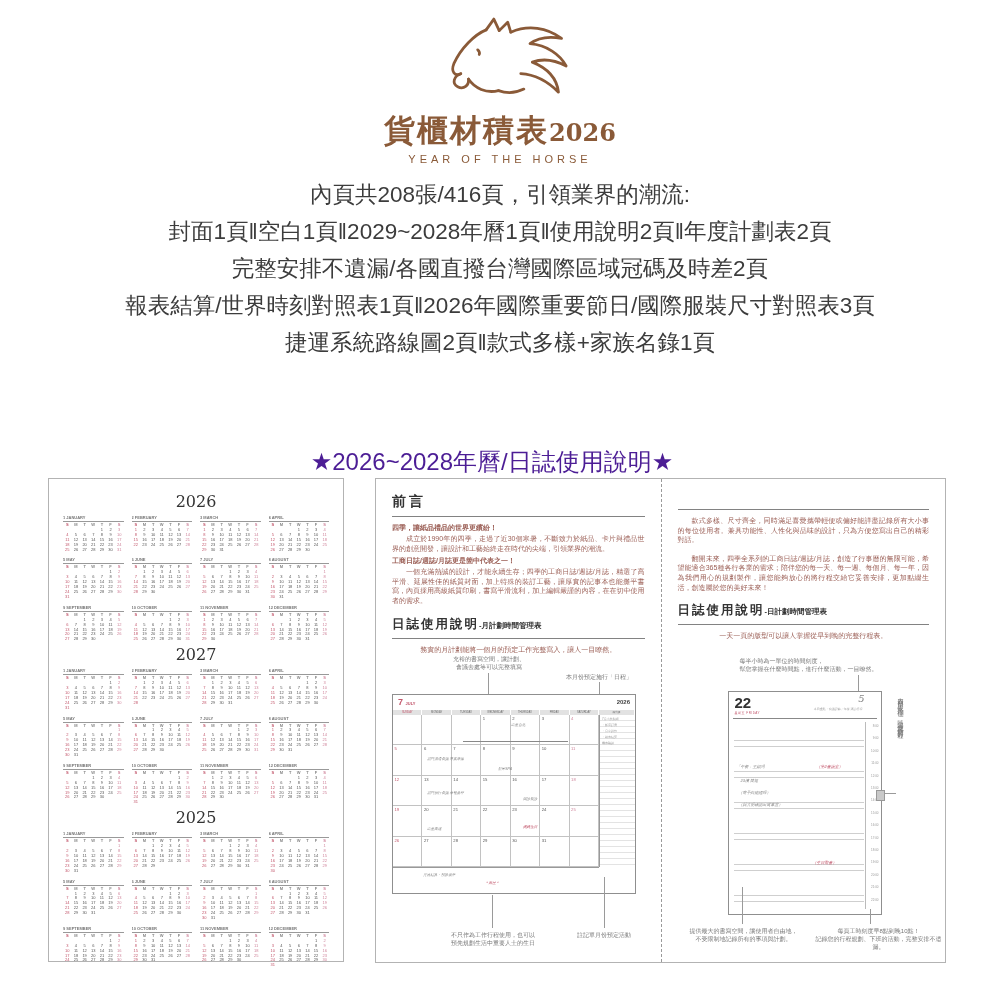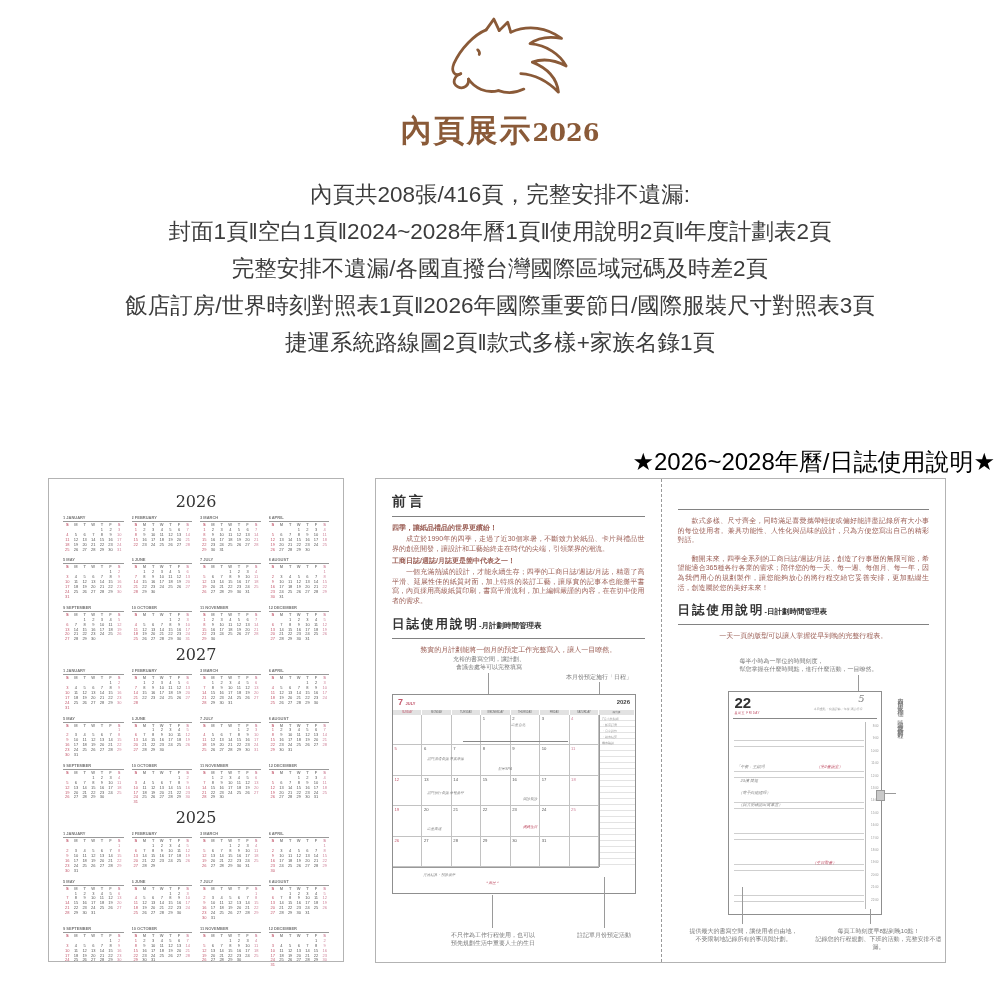--- a/index.html
+++ b/index.html
@@ -10,21 +10,21 @@
   .logo{position:absolute;top:16px;left:0;right:0;text-align:center;color:#8a5a38;}
   .horse{display:block;margin:0 auto -6px;width:220px;height:100px;}
   .logo-line{font-size:31px;font-weight:bold;letter-spacing:2px;}
   .logo-line .yr{font-family:"DejaVu Serif",serif;font-size:24px;letter-spacing:0;}
   .logo-sub{font-size:11px;letter-spacing:4px;margin-top:1px;color:#8a5a38;}
 
   
   .intro{position:absolute;top:176px;left:0;right:0;text-align:center;color:#3c3c3c;
          font-size:22.5px;line-height:37px;}
 
-  .sec-title{position:absolute;top:446px;left:0;right:5px;text-align:right;font-size:24px;color:#000000;}
+  .sec-title{position:absolute;top:446px;left:0;right:16px;text-align:center;font-size:24px;color:#4c1d95;}
 
   
   .panel-years{position:absolute;left:48px;top:478px;width:296px;height:484px;
                border:1px solid #b3b3b3;box-sizing:border-box;padding:10px 14px 0;}
   .year-title{text-align:center;font-family:"DejaVu Serif",serif;font-size:16px;color:#333;margin:3px 0 4px;}
   .months-grid{display:grid;grid-template-columns:repeat(4,1fr);column-gap:8px;row-gap:5px;}
   .mini{font-size:4px;color:#555;}
   .mini .mlabel{font-size:4px;font-weight:bold;color:#777;border-bottom:0.5px solid #999;
                 padding-bottom:1px;margin-bottom:1px;white-space:nowrap;overflow:hidden;}
   .wk{display:grid;grid-template-columns:repeat(7,1fr);}
@@ -99,28 +99,29 @@
         <path d="M97,18 C82,24 64,42 55,62 C51,72 56,79 64,75"></path>
         <path d="M64,75 C55,78 52,88 60,92 C68,96 75,90 74,82"></path>
         <path d="M74,82 C82,94 97,101 113,97"></path>
         <path d="M97,18 L107,4 L114,19"></path>
         <path d="M114,19 L125,8 L129,21"></path>
         <path d="M129,21 C152,11 176,15 195,29 C178,26 163,29 154,36 C176,38 193,50 201,65 C184,56 168,56 157,60 C177,68 189,82 191,99 C177,85 159,76 142,75"></path>
         <path d="M113,97 C124,101 136,100 146,95"></path>
         <path d="M86,44 C88,46 89,48 88,50"></path>
       </g>
     </svg>
-    <div class="logo-line"><span>內頁展示</span><span class="yr">2026</span></div>
+    <div class="logo-line"><span>貨櫃材積表</span><span class="yr">2026</span></div>
+    <div class="logo-sub">YEAR OF THE HORSE</div>
   </div>
 
   <div class="intro">
-    <div>內頁共208張/416頁，完整安排不遺漏:</div>
-    <div>封面1頁‖空白1頁‖2024~2028年曆1頁‖使用說明2頁‖年度計劃表2頁</div>
+    <div>內頁共208張/416頁，引領業界的潮流:</div>
+    <div>封面1頁‖空白1頁‖2029~2028年曆1頁‖使用說明2頁‖年度計劃表2頁</div>
     <div>完整安排不遺漏/各國直撥台灣國際區域冠碼及時差2頁</div>
-    <div>飯店訂房/世界時刻對照表1頁‖2026年國際重要節日/國際服裝尺寸對照表3頁</div>
+    <div>報表結算/世界時刻對照表1頁‖2026年國際重要節日/國際服裝尺寸對照表3頁</div>
     <div>捷運系統路線圖2頁‖款式多樣+家族名錄1頁</div>
   </div>
 
   <div class="sec-title">★2026~2028年曆/日誌使用說明★</div>
 
   <div class="panel-years" id="year-calendars">
       <div class="year-title">2026</div>
       <div class="months-grid">
         <div class="mini">
           <div class="mlabel">1 JANUARY</div>

